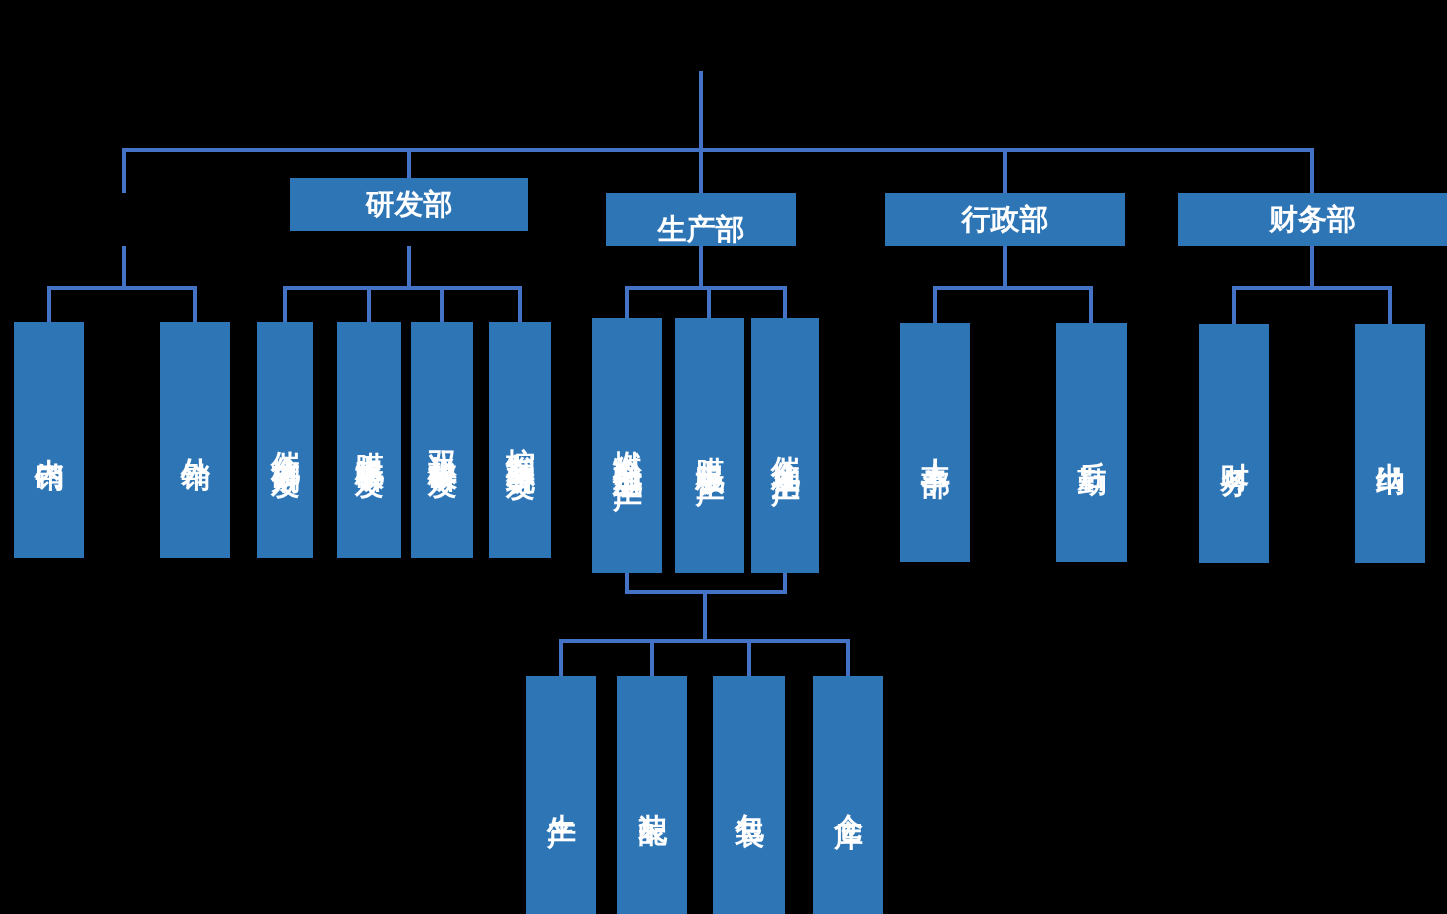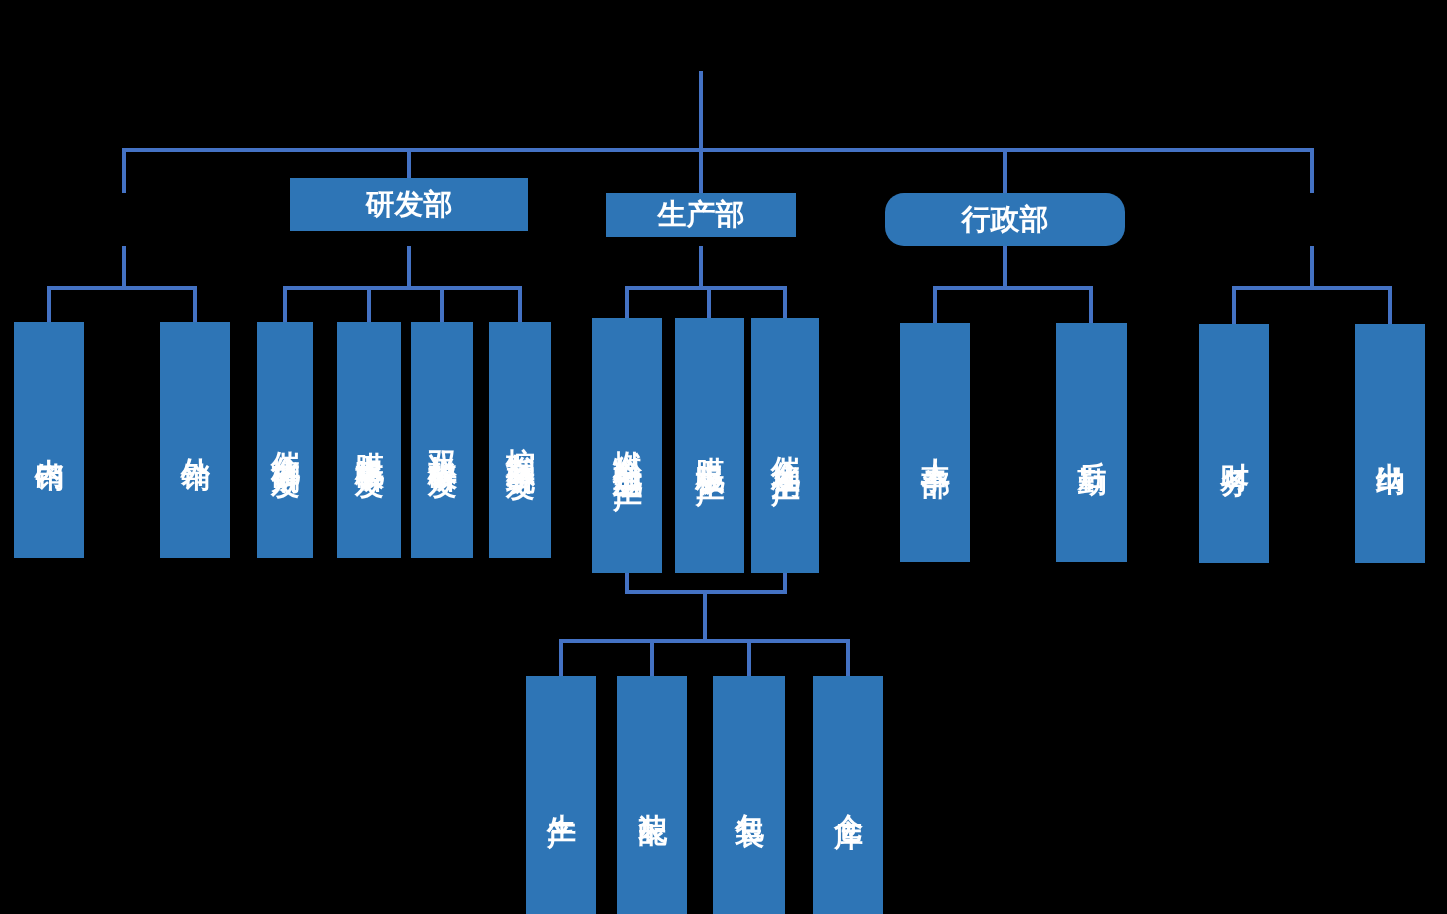--- a/index.html
+++ b/index.html
@@ -73,25 +73,28 @@
   <div class="edge edge-h" style="left:559px;top:639px;width:291px;"></div>
   <div class="edge edge-v" style="left:559px;top:639px;height:37px;"></div>
   <div class="edge edge-v" style="left:650px;top:639px;height:37px;"></div>
   <div class="edge edge-v" style="left:747px;top:639px;height:37px;"></div>
   <div class="edge edge-v" style="left:846px;top:639px;height:37px;"></div>
 
 
   <div class="node" style="left:290px;top:178px;width:238px;height:53px;">
     <span>研发部</span>
   </div>
-  <div class="node" style="left:606px;top:193px;width:190px;height:44px;">
+  <div class="node" style="left:606px;top:193px;width:190px;height:53px;align-items:flex-end;">
     <span>生产部</span>
   </div>
-  <div class="node" style="left:885px;top:193px;width:240px;height:53px;border-radius:19px;">
+  <div class="node" style="left:885px;top:193px;width:240px;height:53px;">
     <span>行政部</span>
+  </div>
+  <div class="node" style="left:1178px;top:193px;width:269px;height:53px;">
+    <span>财务部</span>
   </div>
 
   <div class="node" style="left:14px;top:322px;width:70px;height:236px;">
     <span class="vtext">内销</span>
   </div>
   <div class="node" style="left:160px;top:322px;width:70px;height:236px;">
     <span class="vtext">外销</span>
   </div>
 
   <div class="node" style="left:257px;top:322px;width:56px;height:236px;">

